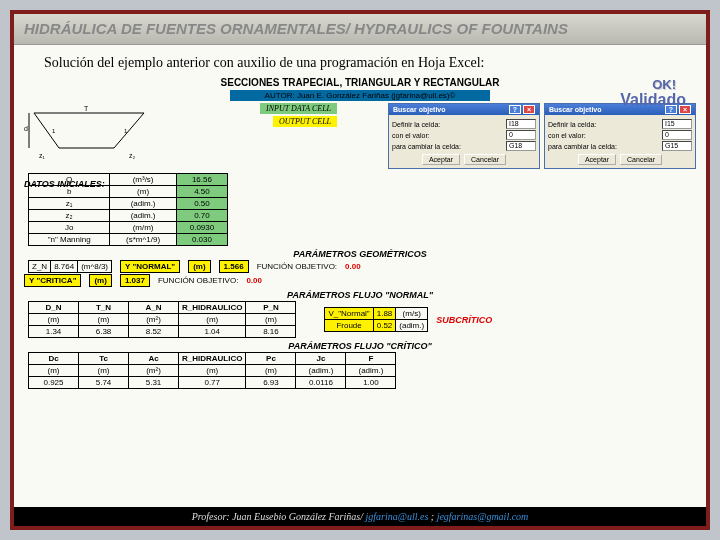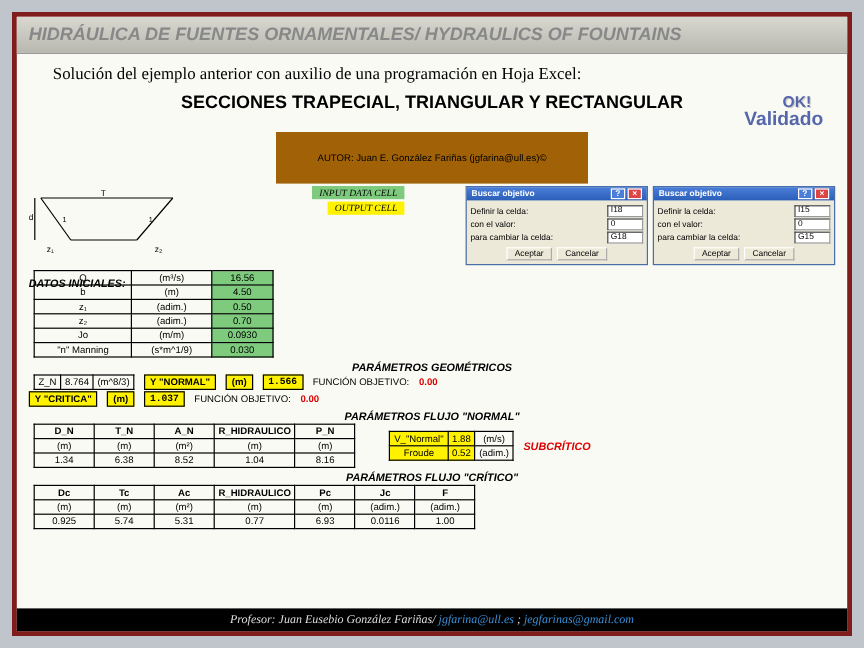--- a/index.html
+++ b/index.html
@@ -2,24 +2,24 @@
 <html><head>
 <meta charset="utf-8">
 <style>
 * { margin: 0; padding: 0; box-sizing: border-box; }
 body { width: 720px; height: 540px; background: #c0c4cb; font-family: Arial, sans-serif; overflow: hidden; }
 .slide { width: 700px; height: 520px; margin: 10px; background: #fafaf5; border: 4px solid #7f1d1d; position: relative; }
 .banner { background: linear-gradient(#d8d8d0, #b8b8b0); padding: 6px 10px; border-bottom: 1px solid #999; }
 .banner-text { color: #888; font-weight: bold; font-size: 15px; font-style: italic; }
 .intro { padding: 10px 30px 4px; font-family: "Times New Roman", serif; font-size: 14px; }
 .work { padding: 0 10px; font-size: 8px; position: relative; }
-.wtitle { text-align: center; font-weight: bold; font-size: 15px; margin: 2px 0; }
+.wtitle { text-align: center; font-weight: bold; font-size: 10px; margin: 2px 0; }
 .ok { position: absolute; right: 30px; top: 0; color: #56a; font-weight: bold; font-size: 13px; text-shadow: 1px 1px #ccc; }
 .validated { position: absolute; right: 20px; top: 14px; color: #56a; font-weight: bold; font-size: 16px; }
-.author { text-align: center; background: #a16207; font-size: 8px; padding: 17px; width: 260px; margin: 16px auto 2px; }
+.author { text-align: center; background: #0369a1; font-size: 8px; padding: 1px; width: 260px; margin: 2px auto 2px; }
 .legend { display: flex; gap: 4px; justify-content: flex-end; margin-left: 100px; margin-bottom: 2px; font-family: Liberation Serif, serif; }
 .leg-in { background: #7ecb7e; padding: 1px 6px; font-style: italic; font-size: 8px; }
 .leg-out { background: #fff200; padding: 1px 6px; font-style: italic; font-size: 8px; display: inline-block; }
 .row1 { display: flex; gap: 6px; align-items: flex-start; }
 .sketch { width: 130px; height: 70px; position: relative; }
 .sketch svg { width: 130px; height: 60px; }
 .sect-label { font-weight: bold; font-style: italic; font-size: 9px; margin: 14px 0 1px; }
 table { border-collapse: collapse; font-size: 8px; }
 td, th { border: 1px solid #000; padding: 0 3px; text-align: center; height: 12px; }
 .datos { width: 200px; }
@@ -30,21 +30,21 @@
 .dlg-x { background: #d44; color: #fff; padding: 0 3px; border: 1px solid #fff; }
 .dlg-q { background: #4a7ed8; color: #fff; padding: 0 3px; border: 1px solid #fff; margin-right: 2px; }
 .dlg-body { padding: 3px; }
 .dlg-row { display: flex; justify-content: space-between; margin: 1px 0; align-items: center; }
 .dlg-field { background: #fff; border: 1px inset #999; padding: 0 2px; min-width: 30px; height: 10px; font-size: 7px; }
 .dlg-btns { text-align: center; margin-top: 3px; }
 .dlg-btn { background: #ece9d8; border: 1px outset #fff; padding: 1px 6px; font-size: 7px; margin: 0 2px; }
 .sect-title { text-align: center; font-weight: bold; font-style: italic; font-size: 9px; margin: 3px 0 1px; }
 .param-row { display: flex; align-items: center; gap: 8px; margin: 1px 0; }
 .ybox { background: #fff200; border: 1px solid #000; padding: 1px 4px; font-size: 8px; font-weight: bold; }
-.ybox.out { background: #fff200; font-family: Liberation Mono, monospace; }
+.ybox.out { background: #fff200; }
 .fnobj { font-size: 8px; }
 .red { color: #d00; font-weight: bold; }
 .normal-tbl td, .normal-tbl th { min-width: 50px; }
 .subcrit { color: #d00; font-style: italic; font-size: 9px; font-weight: bold; }
 .footer { position: absolute; bottom: 0; left: 0; right: 0; background: #000; color: #ddd; padding: 4px 10px; font-size: 10px; text-align: center; font-family: "Times New Roman", serif; font-style: italic; }
 .footer a { color: #3a8fd8; }
 .small-tbl { margin-left: 4px; }
 </style>
 </head>
 <body>

